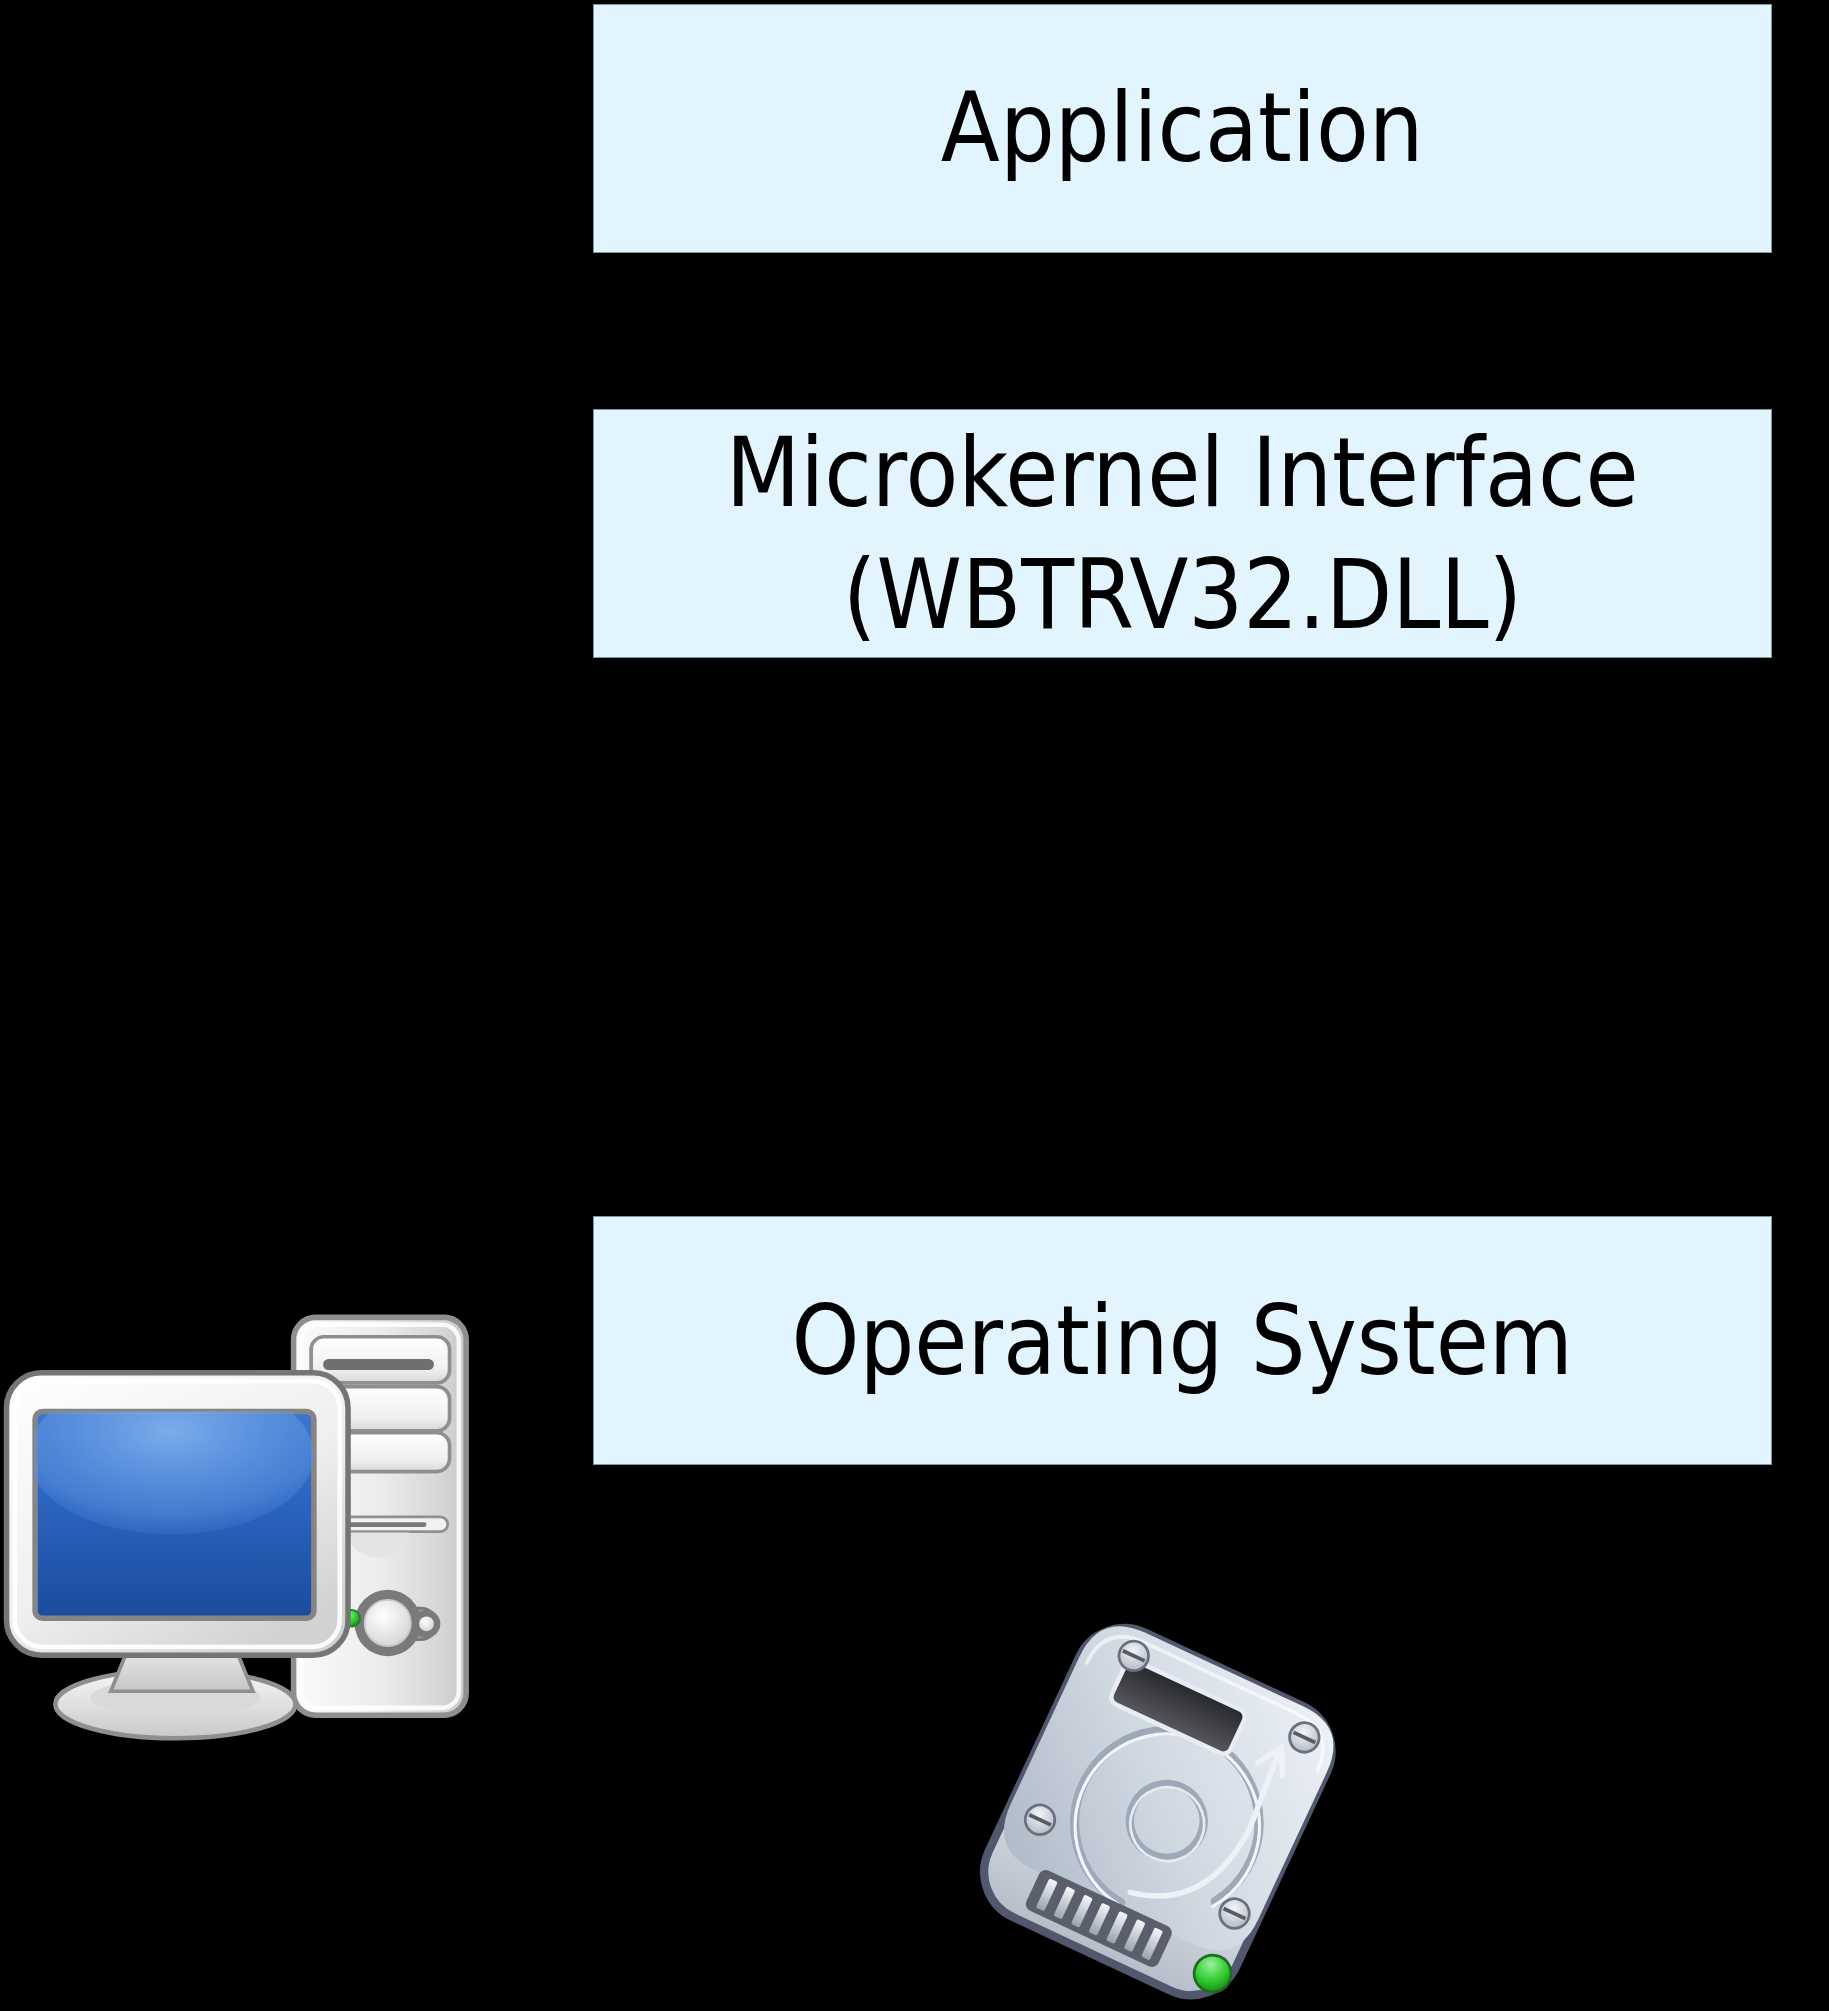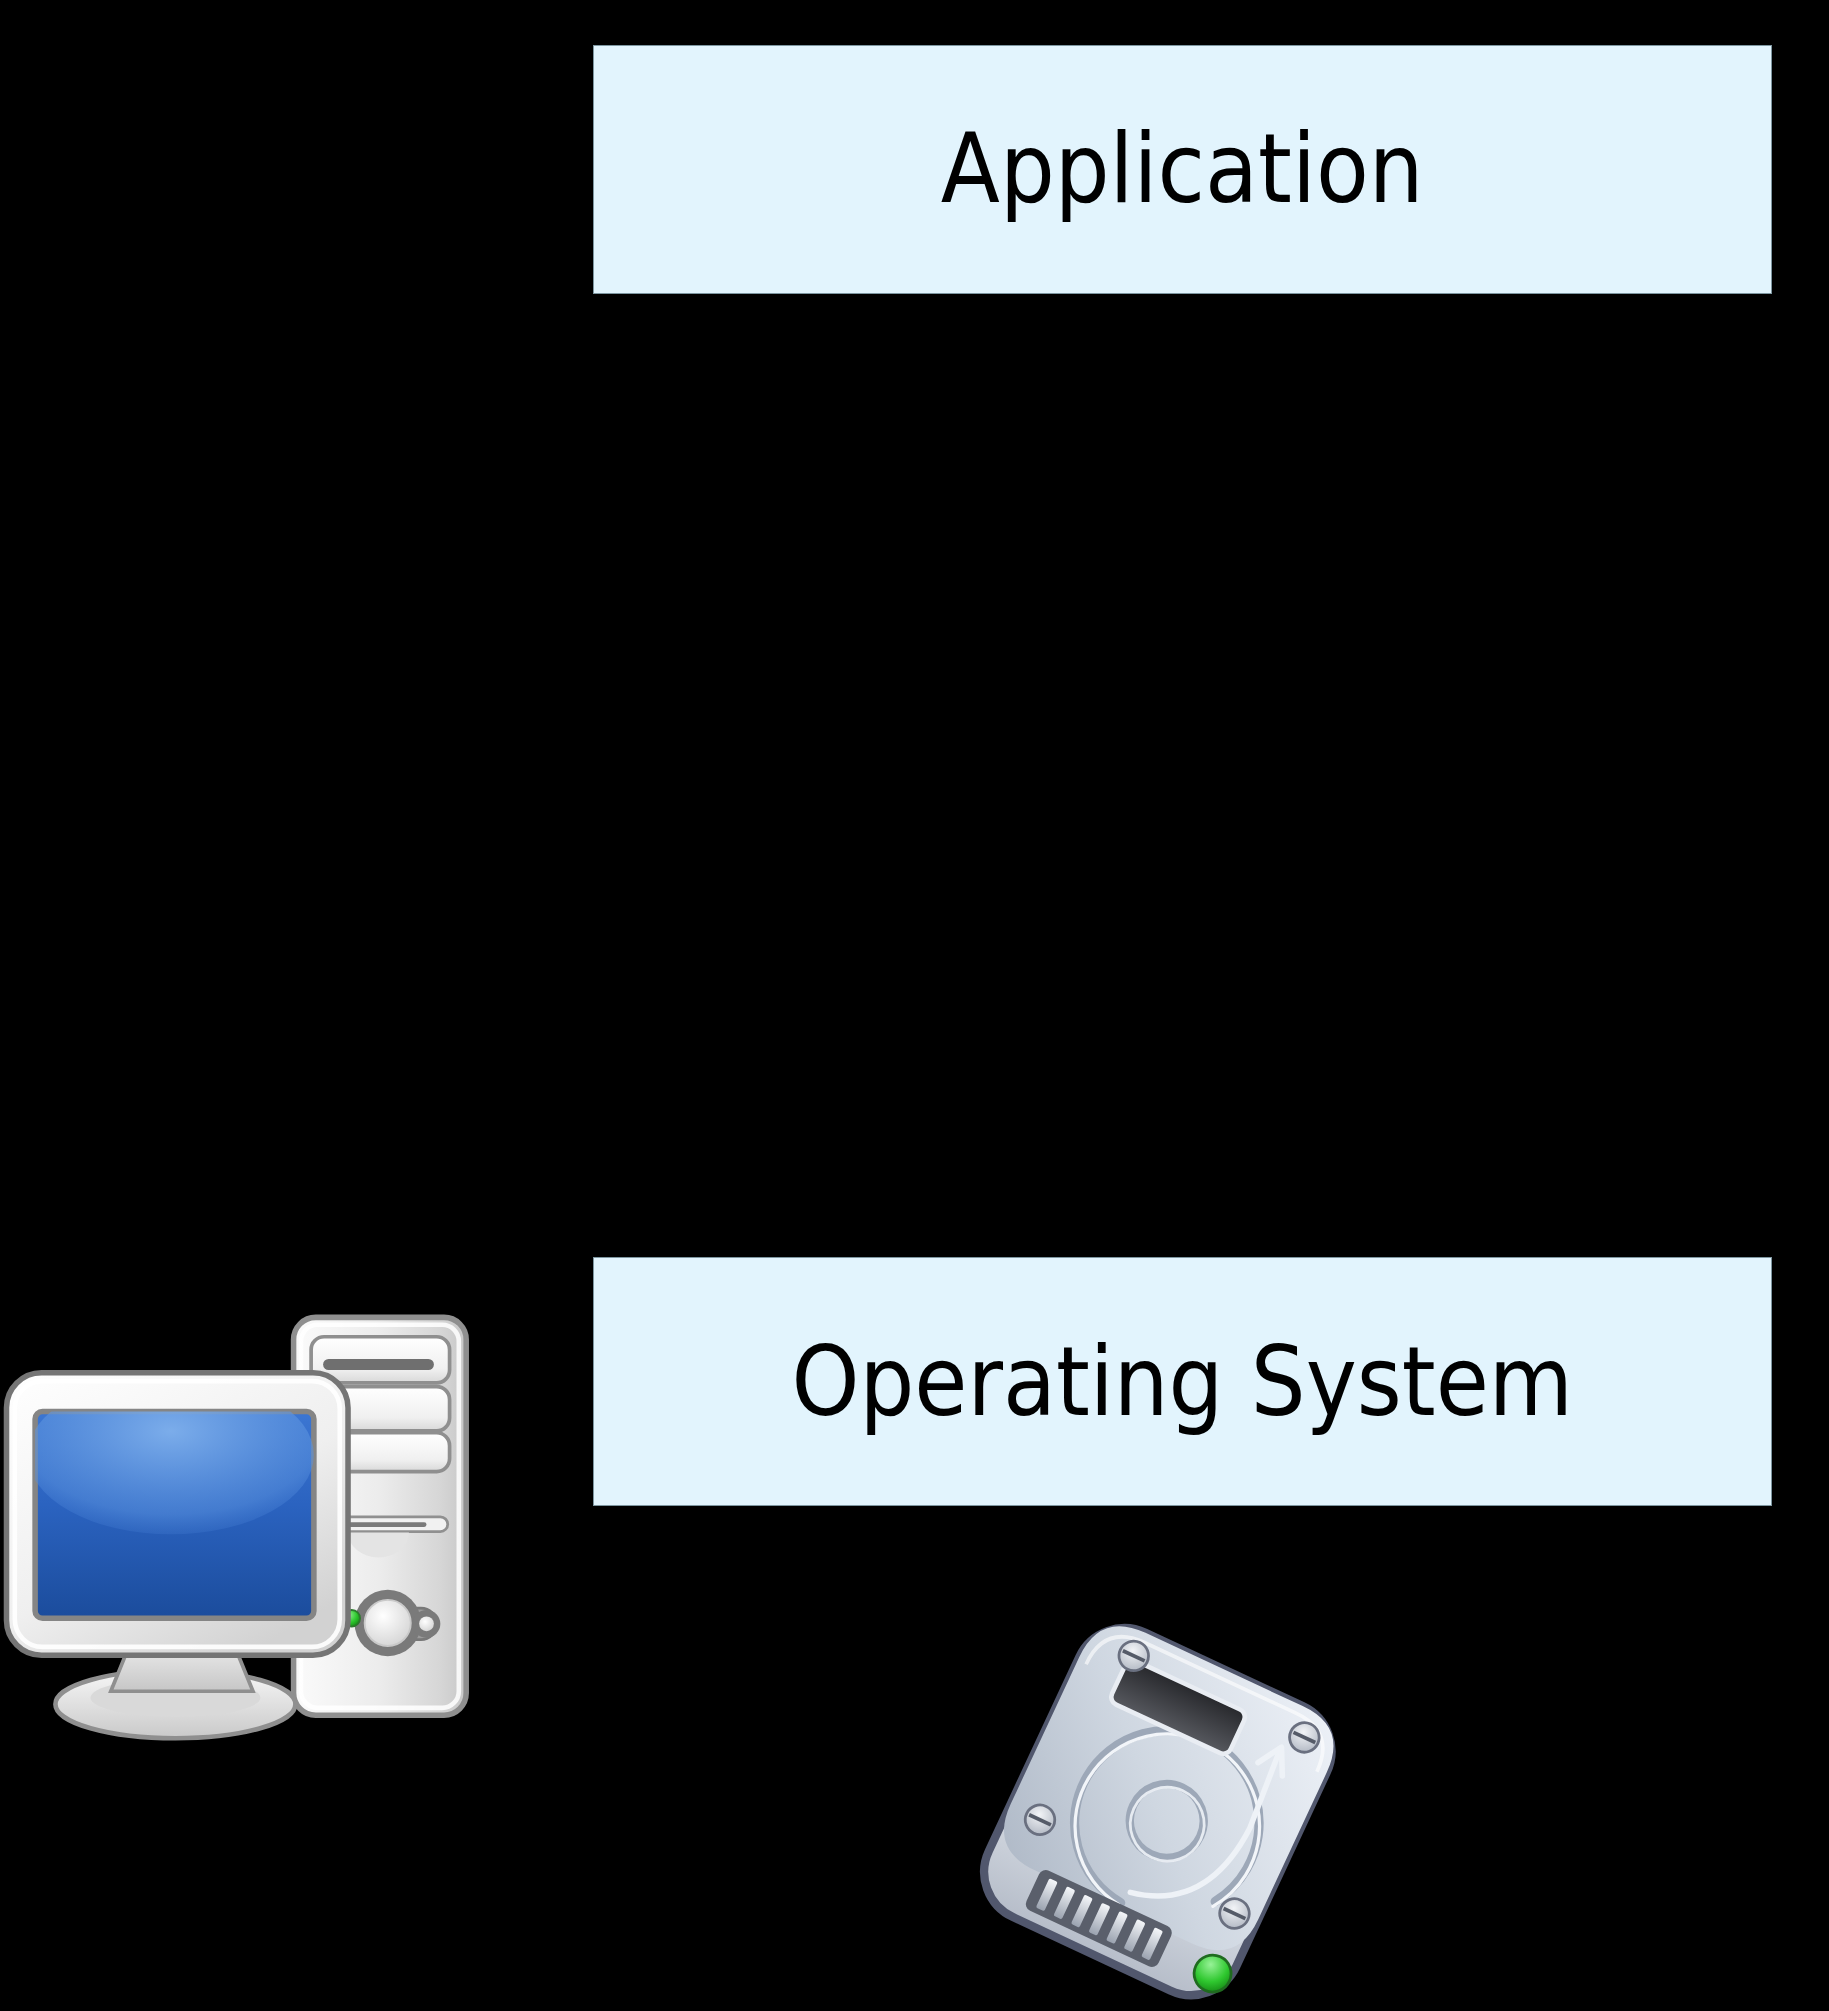--- a/index.html
+++ b/index.html
@@ -15,21 +15,21 @@
     background:var(--color-background);
     overflow:hidden;
     font-family:"DejaVu Sans","Liberation Sans",sans-serif;
   }
   .layer-box{
     position:absolute;
     left:593px;width:1179px;height:249px;
     background:var(--color-box-fill);
     border:1.8px solid var(--color-box-border);
     box-sizing:border-box;
-    display:flex;flex-direction:column;align-items:center;justify-content:center;margin-top:41px;
+    display:flex;flex-direction:column;align-items:center;justify-content:center;
   }
   .box-line{
     display:block;
     font-size:96px;
     line-height:122px;
     color:var(--color-text);
     transform:scaleX(0.9);
     transform-origin:50% 50%;
     white-space:nowrap;
   }
@@ -42,20 +42,24 @@
 </style>
 </head>
 <body>
 
 <div class="stage">
 
   <div class="layer-box" id="box-application">
     <span class="box-line">Application</span>
   </div>
 
+  <div class="layer-box" id="box-microkernel">
+    <span class="box-line">Microkernel Interface</span>
+    <span class="box-line">(WBTRV32.DLL)</span>
+  </div>
 
 
   <div class="layer-box" id="box-os">
     <span class="box-line">Operating System</span>
   </div>
 
   <svg class="icon-computer" viewBox="0 0 560 520" xmlns="http://www.w3.org/2000/svg">
     <defs>
       <linearGradient id="towerGrad" x1="0" y1="0" x2="1" y2="0">
         <stop offset="0" stop-color="#fbfbfb"></stop>

